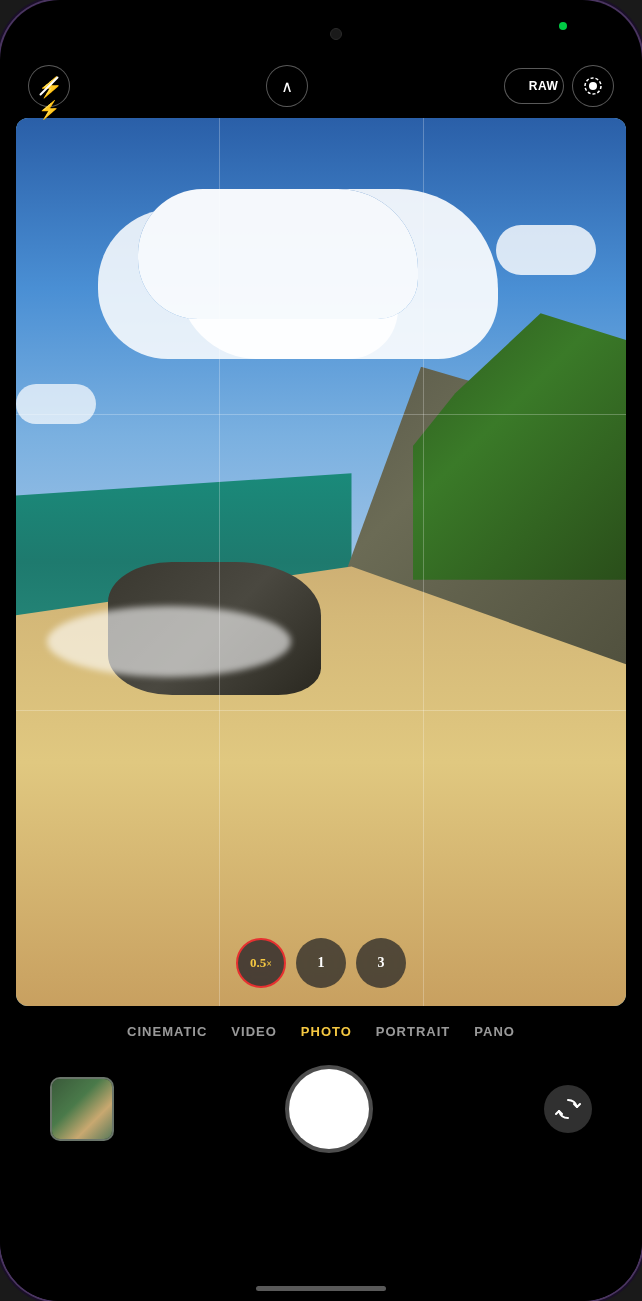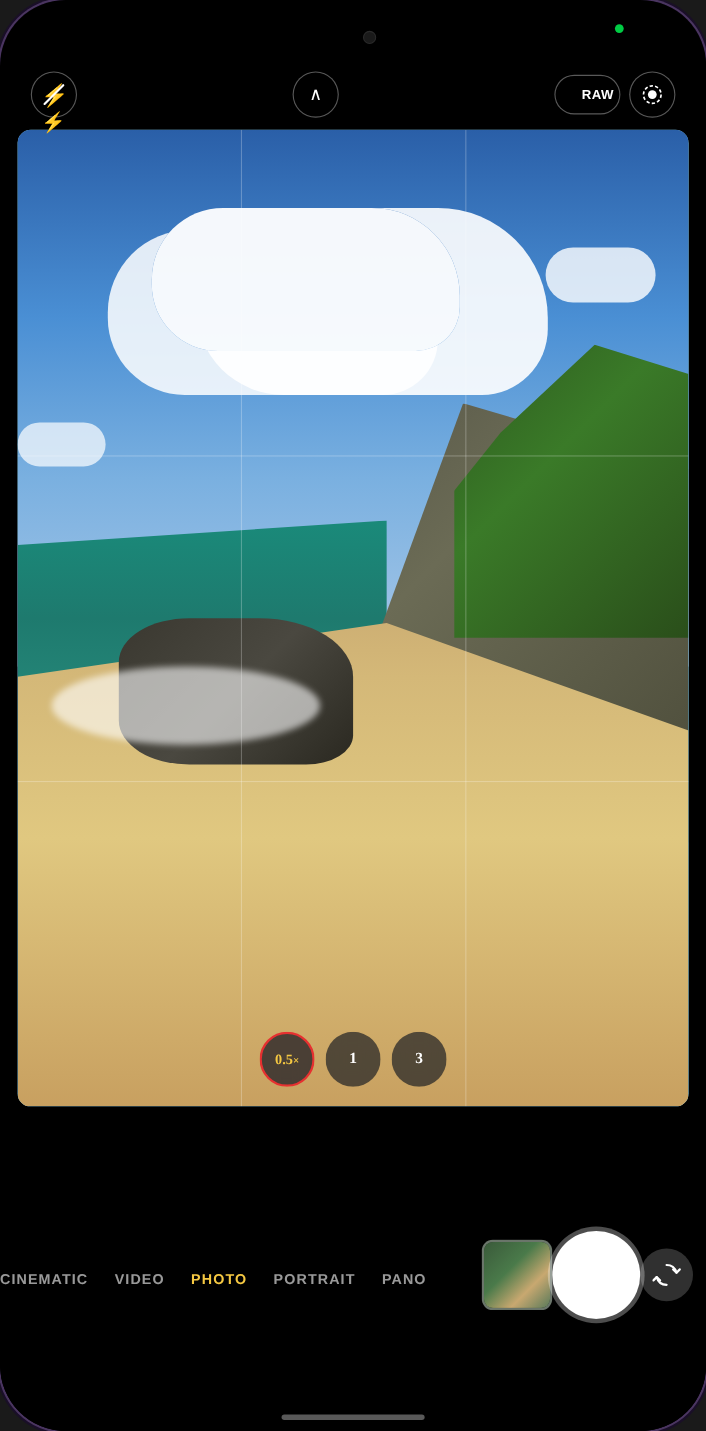--- a/index.html
+++ b/index.html
@@ -333,21 +333,21 @@
 
     
     .bottom-area {
       position: absolute;
       bottom: 0;
       left: 0;
       right: 0;
       height: 295px;
       background: #000;
       display: flex;
-      flex-direction: row;
+      flex-direction: column;
       align-items: center;
     }
 
     
     .mode-selector {
       display: flex;
       align-items: center;
       justify-content: center;
       gap: 24px;
       padding-top: 18px;

